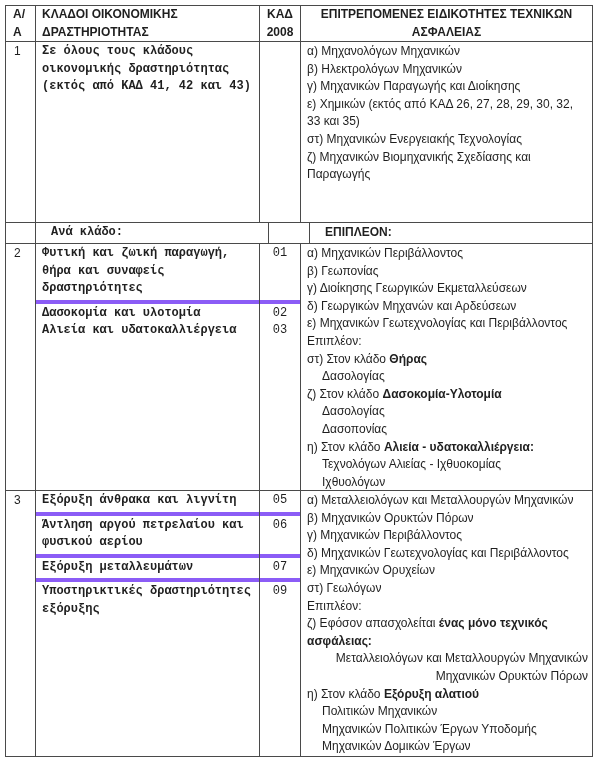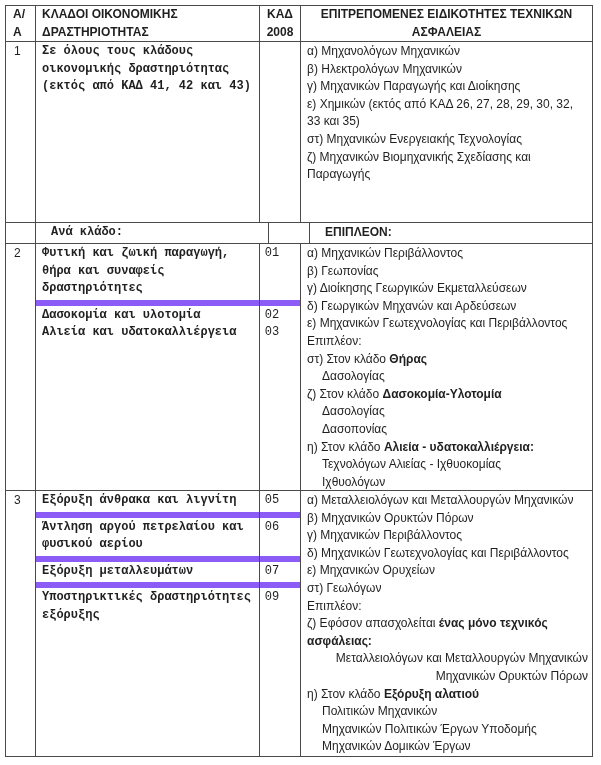--- a/index.html
+++ b/index.html
@@ -26,25 +26,25 @@
   .band:last-child{border-bottom:none;}
   .band-a{min-height:181px;}
   .band-b{min-height:18px;gap:9px;}
   .band-c{min-height:247px;}
   .band-d{flex:1;}
   .c1{width:30px;border-right:1px solid #4a4a4a;box-sizing:border-box;
       padding:1px 2px 0 8px;}
   .acts{width:265px;border-right:1px solid #4a4a4a;box-sizing:border-box;
         position:relative;display:flex;flex-direction:column;font-family:Liberation Mono, monospace;}
   .acts::after{content:"";position:absolute;top:0;bottom:0;right:40px;width:1px;background:#4a4a4a;}
-  .subrow{border-bottom:6px solid #8b5cf6;padding:1px 0 2px 0;}
+  .subrow{border-bottom:4px solid #8b5cf6;padding:1px 0 2px 0;}
   .subrow:last-child{border-bottom:none;flex:1;}
   .pair{position:relative;padding:0 46px 0 6px;}
   .pair .act{font-weight:bold;display:block;}
-  .pair .kad{position:absolute;top:0;right:8px;width:40px;text-align:center;font-weight:normal;display:block;}
+  .pair .kad{position:absolute;top:0;right:0;width:40px;text-align:center;font-weight:normal;display:block;}
   .specs{flex:1;box-sizing:border-box;padding:1px 4px 0 6px;}
   .line{white-space:normal;}
   .line.ind1{padding-left:8px;text-align:right;}
   .line.ind2{padding-left:15px;}
 </style>
 </head>
 <body>
 
 <div class="table">
 

